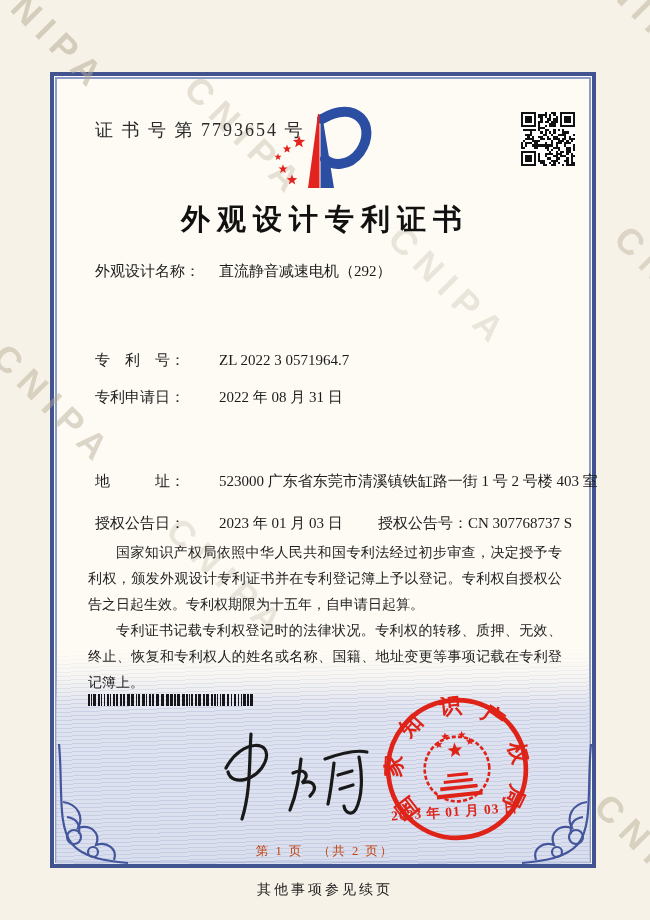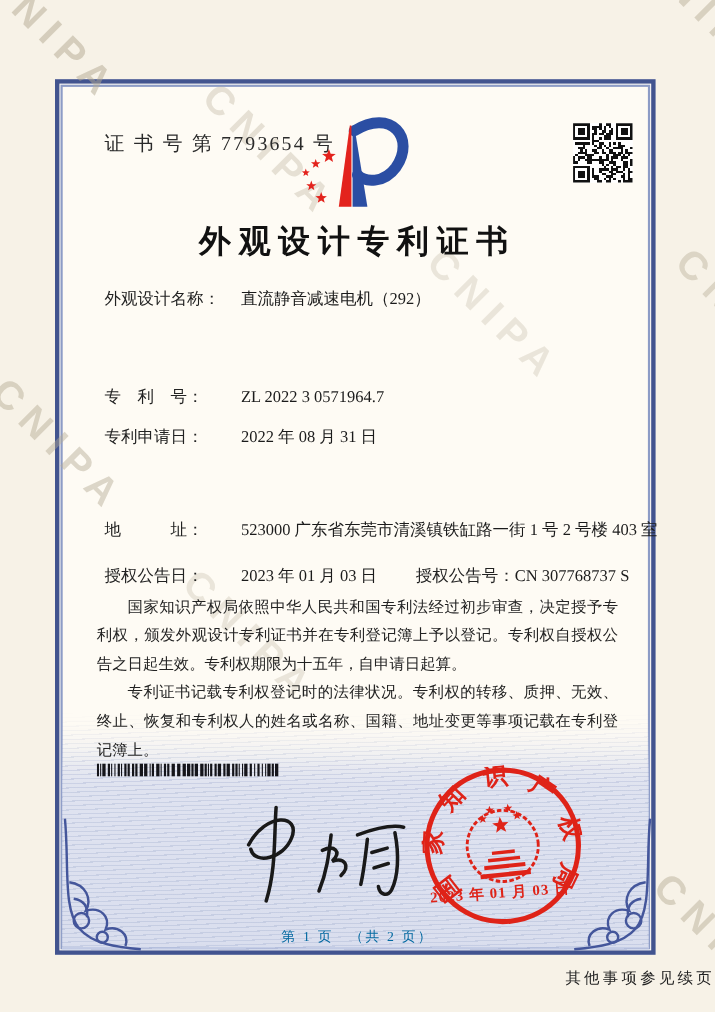--- a/index.html
+++ b/index.html
@@ -69,25 +69,25 @@
     position:absolute; left:391px; top:803px; z-index:4;
     color:#df2318; font-size:13.5px; font-weight:bold; letter-spacing:1px;
     transform:rotate(-4deg); white-space:nowrap;
   }
   .flourish{ position:absolute; z-index:2; }
   .fl-left{ left:54px; top:744px; }
   .fl-right{ left:518px; top:744px; transform:scaleX(-1); }
   
   .page-info{
     position:absolute; left:0; top:843px; width:100%; z-index:2;
-    text-align:center; font-size:12.5px; letter-spacing:2px; color:#0369a1;
+    text-align:center; font-size:12.5px; letter-spacing:2px; color:#c2410c;
   }
   .cont-note{
     position:absolute; left:0; top:881px; width:100%; z-index:2;
-    text-align:right; font-size:14px; letter-spacing:3px; color:#222;
+    text-align:center; font-size:14px; letter-spacing:3px; color:#222;
   }
 </style>
 </head>
 <body>
 
 <div class="page">
 
   <span class="wm" style="left:-30px;top:10px;opacity:.5">CNIPA</span>
   <span class="wm" style="left:168px;top:116px;opacity:.32">CNIPA</span>
   <span class="wm" style="left:566px;top:-10px;opacity:.45">CNIPA</span>

